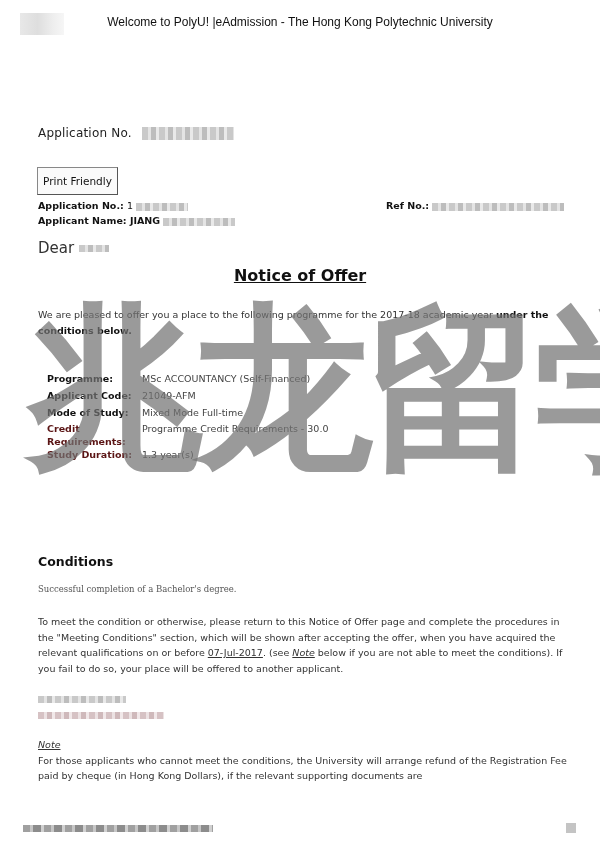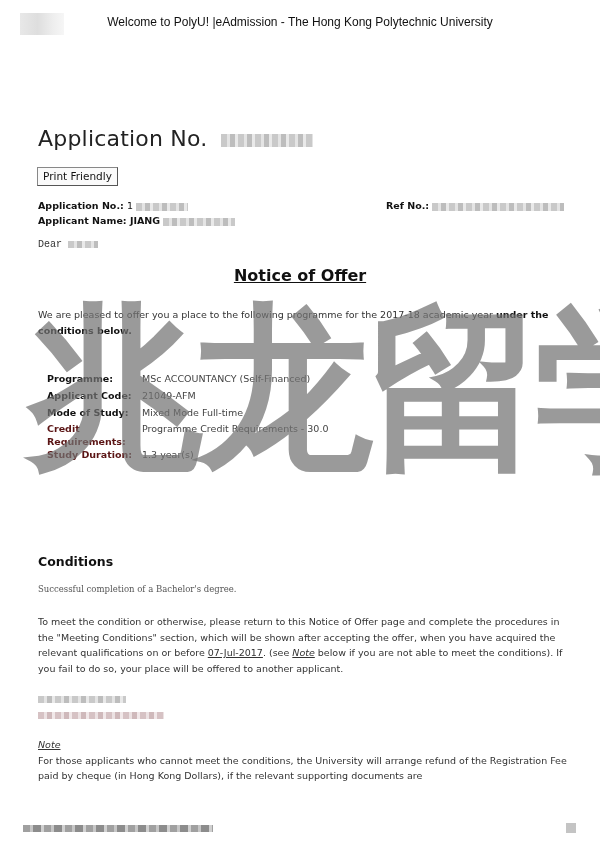--- a/index.html
+++ b/index.html
@@ -1,24 +1,24 @@
 <!DOCTYPE html>
 <html><head>
 <meta charset="utf-8">
 <style>
   html, body { margin:0; padding:0; background:#fff; }
   body { width:600px; height:849px; position:relative; overflow:hidden; font-family:"DejaVu Sans", sans-serif; color:#222; }
   .hdr-blur { position:absolute; left:20px; top:13px; width:44px; height:22px; background:linear-gradient(90deg,#e8e8e8,#dedede 40%,#eeeeee 75%,#f6f6f6); }
   .hdr-title { position:absolute; left:0; right:0; top:15px; text-align:center; font-family:"Liberation Sans", sans-serif; font-size:12px; color:#111; }
-  .app-title { position:absolute; left:38px; top:126px; font-size:22px; color:#222; font-family:"DejaVu Sans", sans-serif; letter-spacing:0.2px; }
+  .app-title { position:absolute; left:38px; top:126px; font-size:12px; color:#222; font-family:"DejaVu Sans", sans-serif; letter-spacing:0.2px; }
   .blur { display:inline-block; background:repeating-linear-gradient(90deg,#c9c9c9 0 6px,#e4e4e4 6px 9px,#bdbdbd 9px 14px,#e9e9e9 14px 17px); vertical-align:middle; }
   .blur.pink { background:repeating-linear-gradient(90deg,#d6c2c4 0 6px,#ece2e3 6px 9px,#cfb9bb 9px 14px,#f1e8e9 14px 17px); }
-  .print-btn { position:absolute; left:37px; top:167px; height:19px; padding:0 5px; font-size:10.5px; line-height:15px; border:1px solid #888; border-right-color:#555; border-bottom-color:#555; background:#fafafa; color:#111; font-family:"DejaVu Sans", sans-serif; cursor:pointer; }
+  .print-btn { position:absolute; left:37px; top:167px; height:28px; padding:0 5px; font-size:10.5px; line-height:15px; border:1px solid #888; border-right-color:#555; border-bottom-color:#555; background:#fafafa; color:#111; font-family:"DejaVu Sans", sans-serif; cursor:pointer; }
   .info { position:absolute; font-size:9.5px; font-weight:bold; color:#111; }
-  .dear { position:absolute; left:38px; top:239px; font-size:10px; color:#333;font-family:Liberation Mono, monospace; }
+  .dear { position:absolute; left:38px; top:239px; font-size:15px; color:#333; }
   .notice-title { position:absolute; left:0; right:0; top:266px; text-align:center; font-size:16px; font-weight:bold; text-decoration:underline; color:#111; }
   .para { position:absolute; left:38px; width:530px; font-size:9.5px; line-height:15.5px; color:#333; }
   .para b { color:#111; }
   .prog-table { position:absolute; left:47px; top:372px; font-size:9.5px; border-collapse:collapse; }
   .prog-table td { padding:0; height:16.8px; vertical-align:top; line-height:13px; }
   .prog-table td.lbl { width:95px; font-weight:bold; color:#111; }
   .prog-table td.lbl.red { color:#5a1414;margin-left:32px; }
   .prog-table td.val { color:#444; }
   .cond-title { position:absolute; left:38px; top:554px; font-size:12.5px; font-weight:bold; color:#111; }
   .cond-text { position:absolute; left:38px; top:584px; font-family:"DejaVu Serif", serif; font-size:8.5px; color:#555; }

